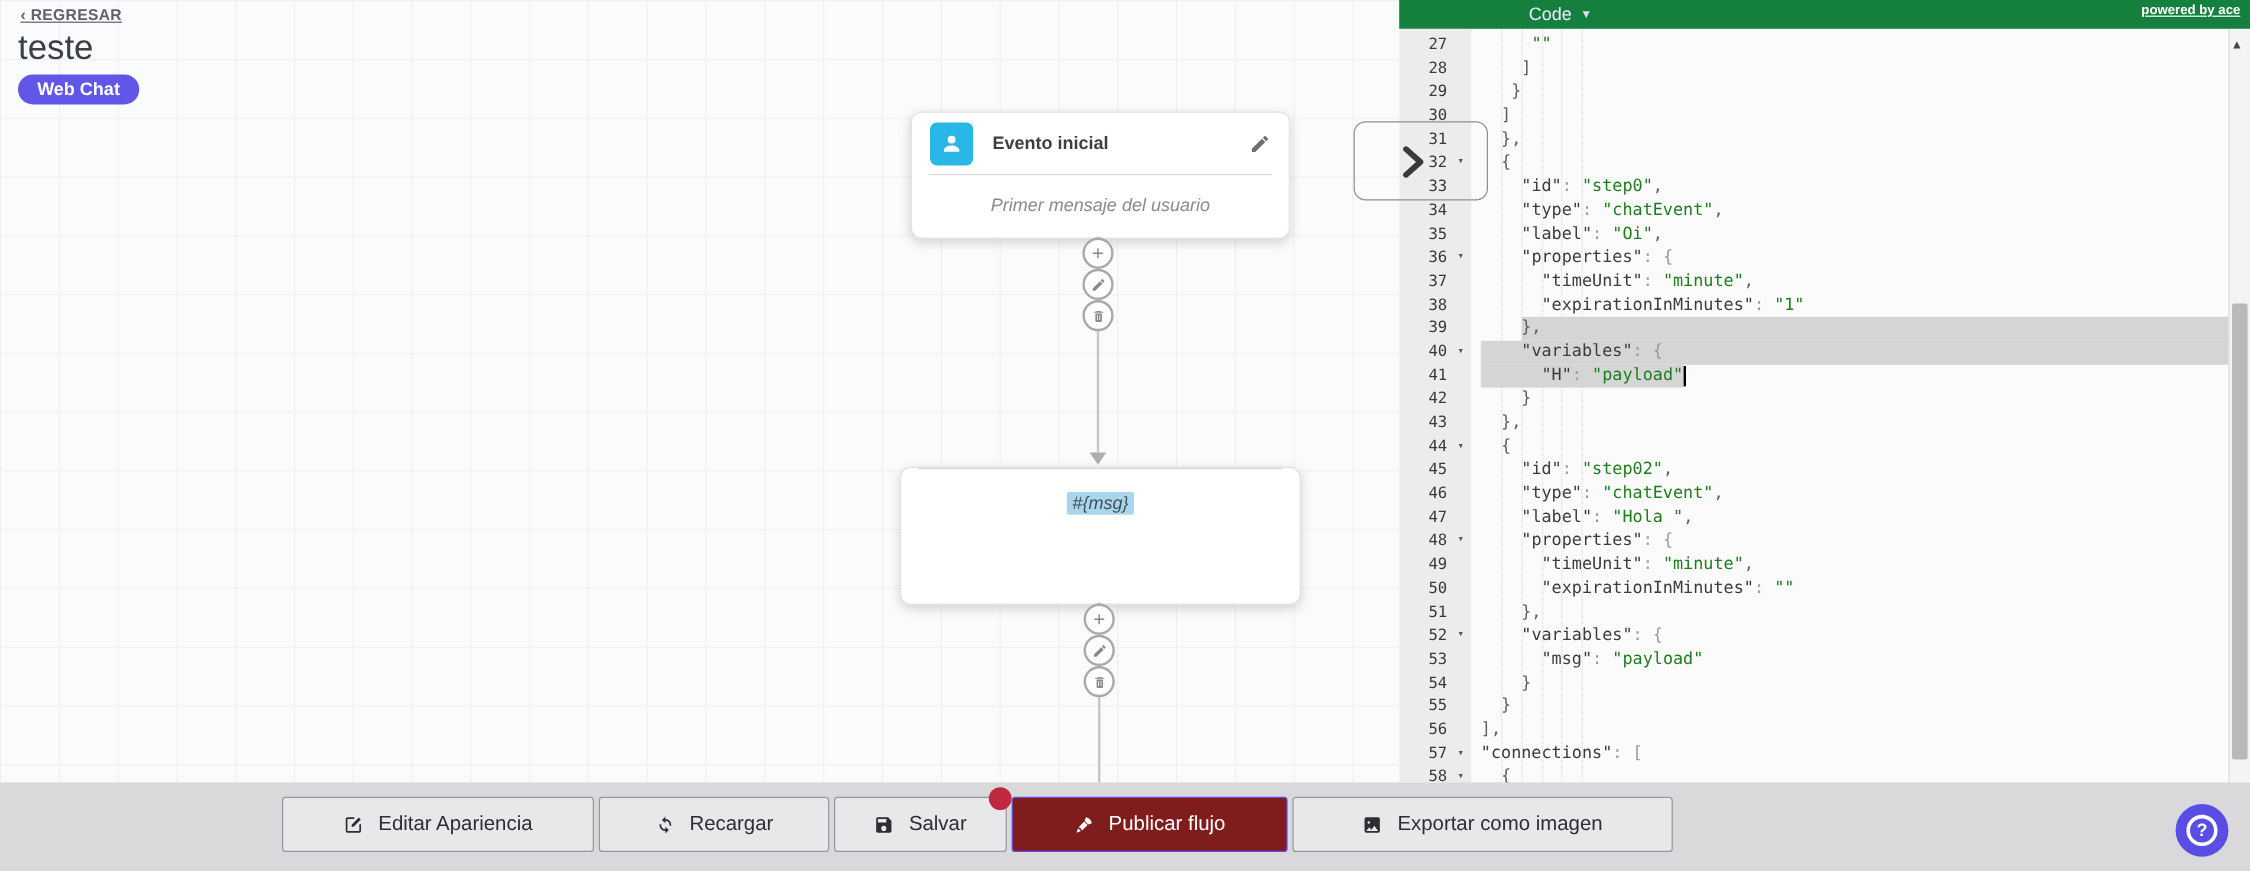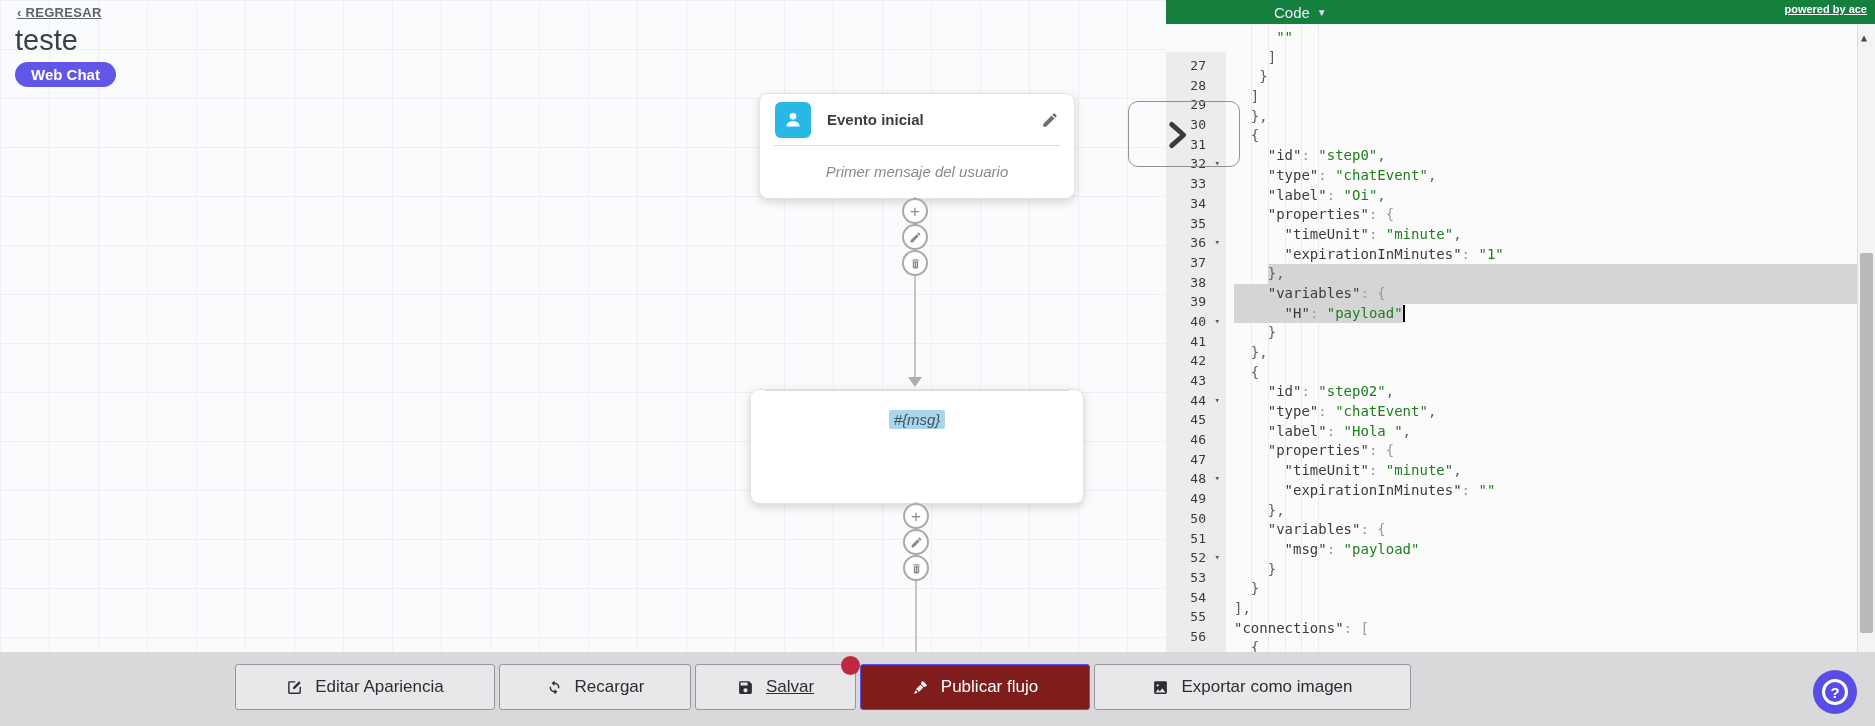--- a/index.html
+++ b/index.html
@@ -46,21 +46,21 @@
   .code-panel{position:absolute;left:1166px;top:0;width:709px;height:652px;background:#fbfbfb;}
   .code-header{position:absolute;left:0;top:0;right:0;height:24px;background:#15803d;}
   .mode-select{position:absolute;left:108px;top:0;height:24px;display:flex;align-items:center;
     color:#eceaff;font-size:15px;cursor:pointer;}
   .mode-caret{margin-left:7px;font-size:10px;color:#d9d5ff;}
   .powered{position:absolute;right:8px;top:3px;font-size:11px;font-weight:bold;color:#fff;
     text-decoration:underline;cursor:pointer;}
   .editor{position:absolute;left:0;top:24px;right:0;bottom:0;overflow:hidden;
     font-family:"DejaVu Sans Mono","Liberation Mono",monospace;font-size:14px;}
   .gutter{position:absolute;left:0;top:0;bottom:0;width:60px;background:#ececec;
-    padding-top:4px;box-sizing:border-box;margin-top:28px;}
+    padding-top:4px;box-sizing:border-box;}
   .gutter-line{position:relative;height:19.7px;line-height:19.7px;text-align:right;
     padding-right:20px;color:#393939;font-size:13px;}
   .fold-arrow{position:absolute;right:6px;top:0;font-size:9px;color:#555;cursor:pointer;}
   .code-area{position:absolute;left:60px;top:0;right:18px;bottom:0;padding-top:4px;box-sizing:border-box;}
   .indent-guide{position:absolute;top:0;bottom:0;border-left:1px dotted #dcdee2;}
   .code-line{position:relative;height:19.7px;line-height:19.7px;white-space:pre;
     padding-left:8px;z-index:1;}
   .code-line .txt{position:relative;z-index:2;}
   .sel{position:absolute;top:0;bottom:0;background:#d5d5d5;z-index:0;}
   .cursor{position:absolute;top:1px;bottom:1px;width:2px;background:#000;z-index:3;}
@@ -261,21 +261,21 @@
             <path d="M20.7 5.6 18.4 3.3 10 11.7V14h2.3l8.4-8.4z"></path>
           </svg>
         <span>Editar Apariencia</span>
       </div>
       <div class="tb-btn" style="width:192px;">
         <svg viewBox="0 0 24 24">
             <path d="M12 5V2L8 6l4 4V7a5 5 0 0 1 4.9 6h2A7 7 0 0 0 12 5zM7.1 11h-2A7 7 0 0 0 12 19v3l4-4-4-4v3a5 5 0 0 1-4.9-6z"></path>
           </svg>
         <span>Recargar</span>
       </div>
-      <div class="tb-btn" style="width:161px;text-decoration:underline;">
+      <div class="tb-btn" style="width:144px;">
         <svg viewBox="0 0 24 24">
             <path d="M17 3H5a2 2 0 0 0-2 2v14a2 2 0 0 0 2 2h14a2 2 0 0 0 2-2V7l-4-4zm-5 16a3 3 0 1 1 0-6 3 3 0 0 1 0 6zm3-10H5V5h10v4z"></path>
           </svg>
         <span>Salvar</span>
         <span class="red-dot"></span>
       </div>
       <div class="tb-btn primary" style="width:230px;">
         <svg viewBox="0 0 24 24">
             <path d="M14 3c3.5.6 6.4 3.5 7 7l-4.2 1.4L12.6 7 14 3zM12 8l4 4-6.5 6.5c-.6-1.7-2.3-3.4-4-4L12 8zM4.6 16.2c1.5.4 2.8 1.7 3.2 3.2L3 21l1.6-4.8z"></path>
           </svg>

